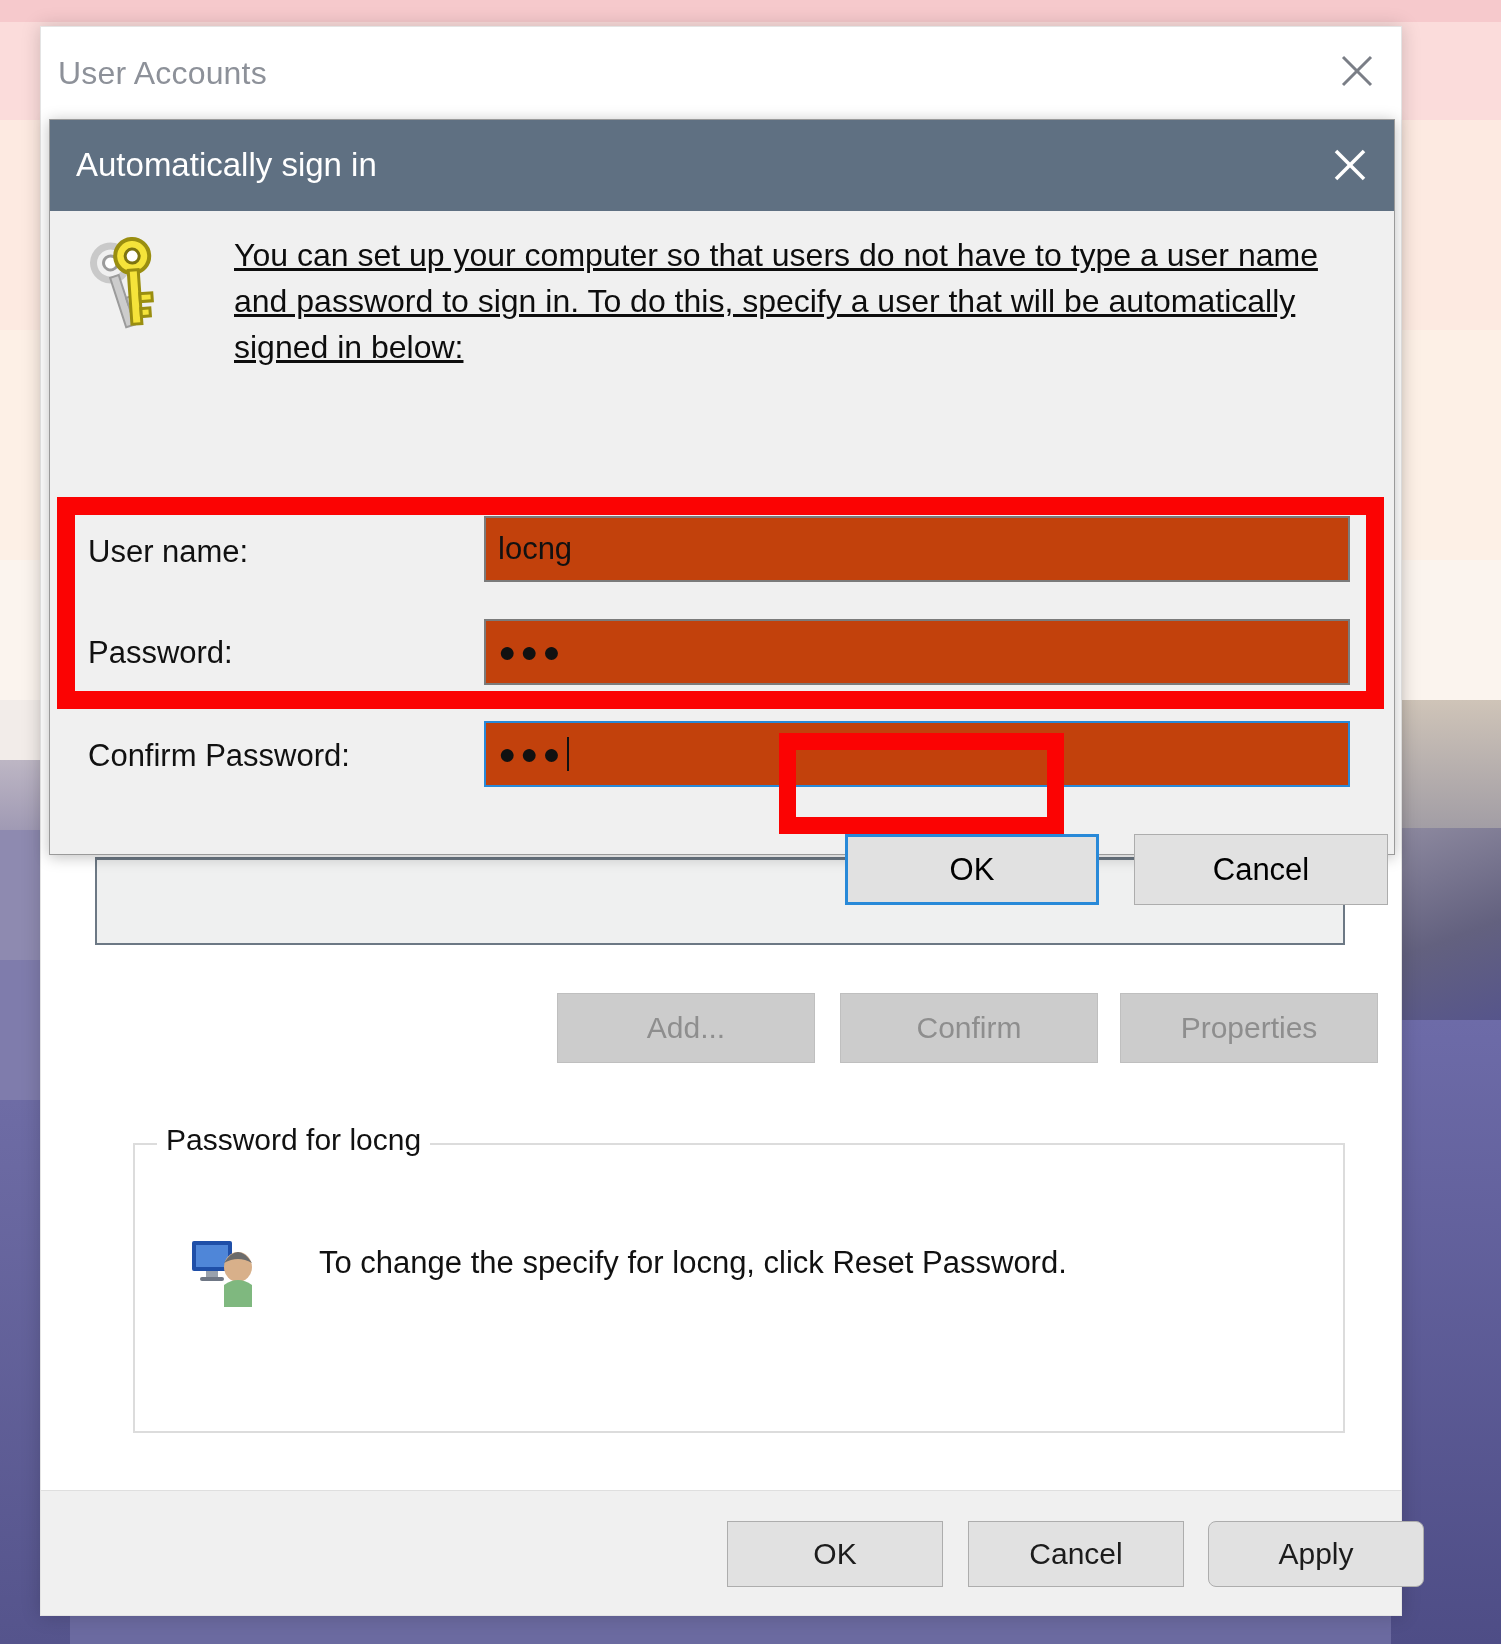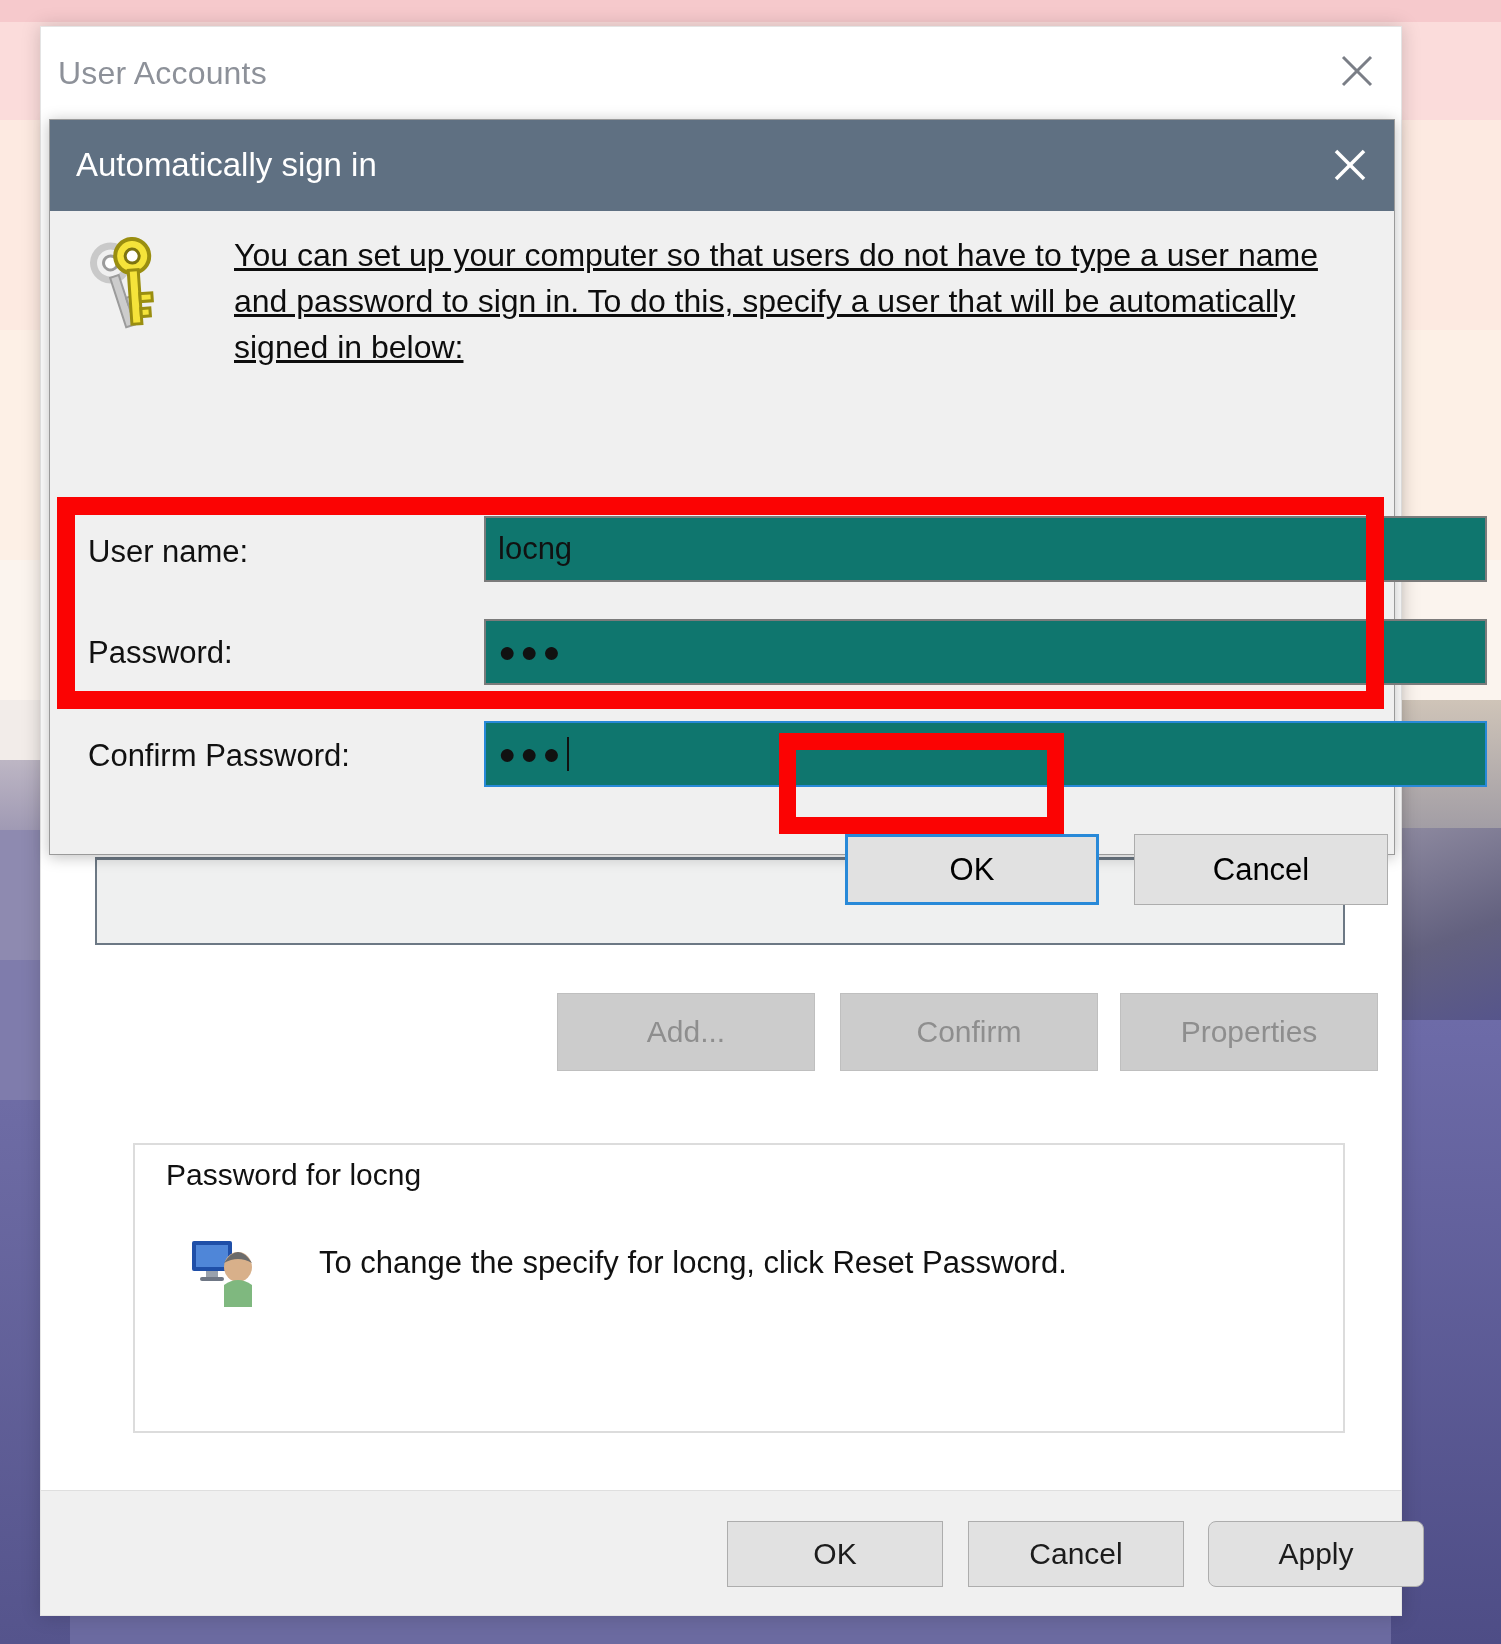--- a/index.html
+++ b/index.html
@@ -106,41 +106,40 @@
     color: #1c1c1c;
     cursor: default;
   }
   .btn.disabled {
     background: #cccccc;
     border: 1px solid #bfbfbf;
     color: #8e8e8e;
   }
   .btn.gray3 {
     position: absolute;
-    width: 258px; height: 78px;
+    width: 258px; height: 70px;
     top: 0;
   }
   #btn-add      { left: 473px; }
   #btn-remove   { left: 756px; }
   #btn-props    { left: 1036px; }
 
   
   #pwd-group {
     position: absolute;
     left: 92px; top: 1030px;
     width: 1212px; height: 290px;
     border: 2px solid #dcdcdc;
   }
   #pwd-group-legend {
     position: absolute; left: 22px; top: -22px;
     background: #ffffff;
     padding: 0 9px;
     font-size: 30px; color: #111;
     white-space: nowrap;
-    margin-top: 35px;
   }
   #pwd-group-icon {
     position: absolute; left: 55px; top: 92px;
     width: 74px; height: 72px;
   }
   #pwd-group-text {
     position: absolute; left: 184px; top: 100px;
     font-size: 31px; color: #111;
     white-space: nowrap;
   }
@@ -209,22 +208,22 @@
   }
 
   .field-label {
     position: absolute;
     font-size: 31px; color: #111;
     white-space: nowrap;
   }
   .field-input {
     position: absolute;
     left: 434px;
-    width: 1003px; height: 66px;
-    background: #0f766e;
+    width: 866px; height: 66px;
+    background: #c2410c;
     border: 2px solid #7b7b7b;
     font-family: "Liberation Sans", sans-serif;
     font-size: 31px;
     color: #111;
     padding: 0 12px;
     display: flex; align-items: center;
     overflow: hidden;
   }
   .field-input.focused { border: 2px solid #2889d8; }
 

